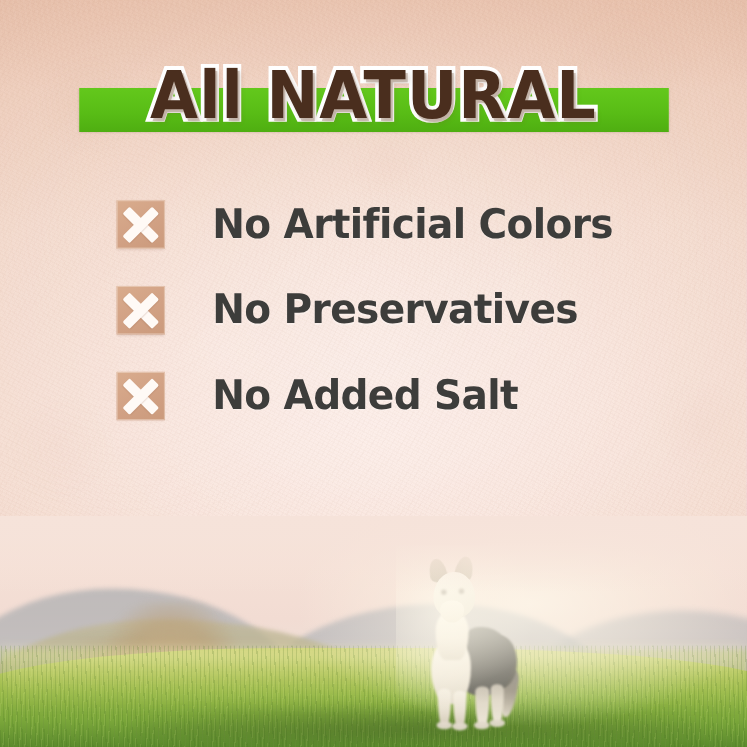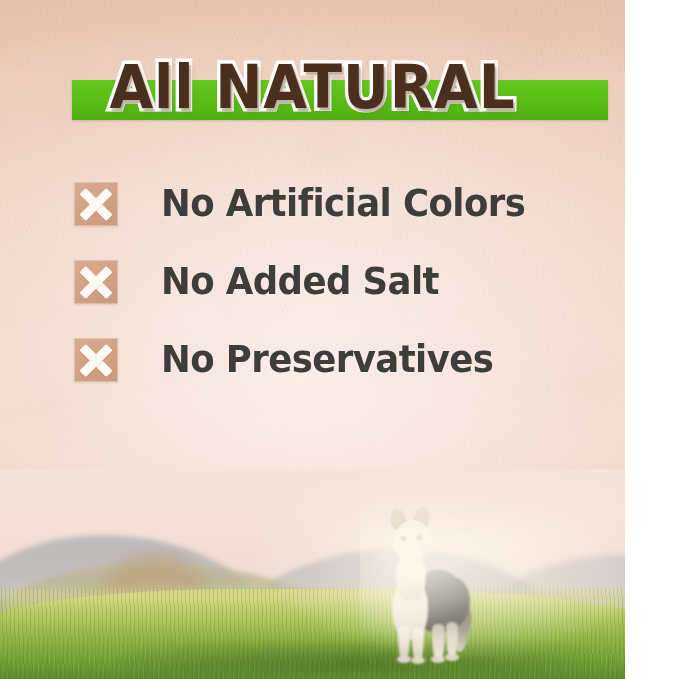--- a/index.html
+++ b/index.html
@@ -6,21 +6,21 @@
   * { margin:0; padding:0; box-sizing:border-box; }
   html, body {
     width:679px; height:679px;
     overflow:hidden;
     font-family:"Liberation Sans", sans-serif;
   }
 
   
   #panel {
     position:relative;
-    width:625px; height:679px;
+    width:679px; height:679px;
     background:#f0abfc;
     overflow:hidden;
   }
 
   
   .bg-base {
     position:absolute; inset:0;
     background:
       radial-gradient(ellipse 120% 70% at 50% 58%,
         #fbeae4 0%, #f8e3da 28%, #f3d9cc 55%, #ecccbb 80%, #e6c3b0 100%);
@@ -115,20 +115,21 @@
     position:absolute;
     left:74px; top:182px;
     width:560px;
   }
   .claim-row {
     position:relative;
     height:44px;
     margin-bottom:34px;
     display:flex;
     align-items:flex-start;
+    margin-left:32px;
   }
   .claim-row:last-child { margin-bottom:0; }
 
   .x-icon {
     position:relative;
     flex:0 0 auto;
     width:44px; height:44px;
     background:linear-gradient(150deg,#d9ac8d 0%,#d2a285 50%,#cb9a7c 100%);
     box-shadow:
       inset 0 0 0 1px rgba(255,245,238,0.35),
@@ -442,29 +443,29 @@
       </div>
       <div class="claim-label">No Artificial Colors</div>
     </div>
 
 
     <div class="claim-row">
       <div class="x-icon">
         <span class="bar a"></span>
         <span class="bar b"></span>
       </div>
-      <div class="claim-label">No Added Salt</div>
+      <div class="claim-label">No Preservatives</div>
     </div>
 
     <div class="claim-row">
       <div class="x-icon">
         <span class="bar a"></span>
         <span class="bar b"></span>
       </div>
-      <div class="claim-label">No Preservatives</div>
+      <div class="claim-label">No Added Salt</div>
     </div>
 
   </div>
 
   <div id="photo">
     <div class="photo-sky"></div>
     <div class="hill-far-left"></div>
     <div class="hill-far-mid"></div>
     <div class="hill-far-right"></div>
     <div class="ridge-near"></div>

